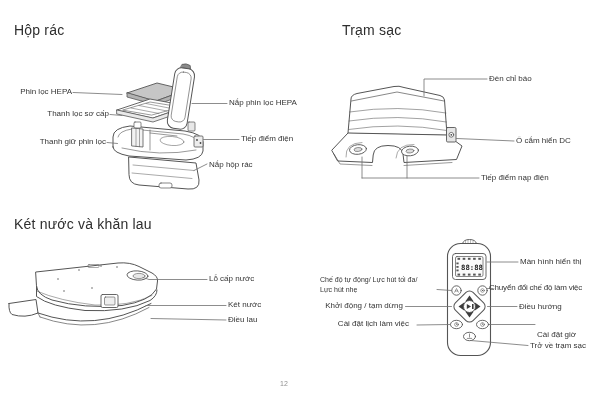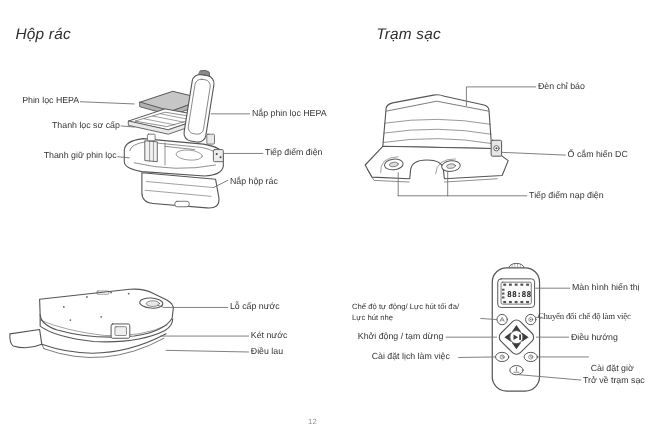--- a/index.html
+++ b/index.html
@@ -1,21 +1,21 @@
 <!DOCTYPE html>
 <html><head>
 <meta charset="utf-8">
 <style>
   html,body{margin:0;padding:0;background:#fff;}
   .page{position:relative;width:600px;height:400px;background:#ffffff;overflow:hidden;
         font-family:"Liberation Sans","DejaVu Sans",sans-serif;color:#333;}
-  .title{position:absolute;font-size:14px;color:#2e2e2e;white-space:nowrap;letter-spacing:.2px;font-style:italic;}
+  .title{position:absolute;font-size:14px;color:#2e2e2e;white-space:nowrap;letter-spacing:.2px;}
   .lbl{position:absolute;font-size:8px;line-height:10px;color:#343434;white-space:nowrap;}
   .lbl.sm{font-size:7px;line-height:9.5px;}
-  .lbl.tight{letter-spacing:-.2px;font-family:Liberation Serif, serif;}
+  .lbl.tight{letter-spacing:-.2px;}
   .pagenum{position:absolute;left:274px;top:380px;width:20px;text-align:center;
            font-size:7px;color:#909090;}
   svg.art{position:absolute;left:0;top:0;}
 </style>
 </head>
 <body>
 
 <div class="page">
 
   <svg class="art" width="600" height="400" viewBox="0 0 600 400">
@@ -200,20 +200,21 @@
       <path d="M405.5,306.5 L451.5,306.5"></path>
       <path d="M487.5,306.5 L517,306.5"></path>
       <path d="M417,325 L450,324.5"></path>
       <path d="M489,324.5 L535,324.5"></path>
       <path d="M470.5,340.5 L528,345.5"></path>
     </g>
   </svg>
 
   <div class="title" style="left:14px;top:22px">Hộp rác</div>
   <div class="title" style="left:342px;top:22px">Trạm sạc</div>
+  <div class="title" style="left:14px;top:216px">Két nước và khăn lau</div>
 
   <div class="lbl" style="right:528px;top:87px">Phin lọc HEPA</div>
   <div class="lbl" style="right:491px;top:109px">Thanh lọc sơ cấp</div>
   <div class="lbl" style="right:494px;top:137px">Thanh giữ phin lọc</div>
   <div class="lbl" style="left:229px;top:98px">Nắp phin lọc HEPA</div>
   <div class="lbl" style="left:241px;top:134px">Tiếp điểm điện</div>
   <div class="lbl" style="left:209px;top:160px">Nắp hộp rác</div>
 
   <div class="lbl" style="left:489px;top:74px">Đèn chỉ báo</div>
   <div class="lbl" style="left:516px;top:136px">Ổ cắm hiển DC</div>

